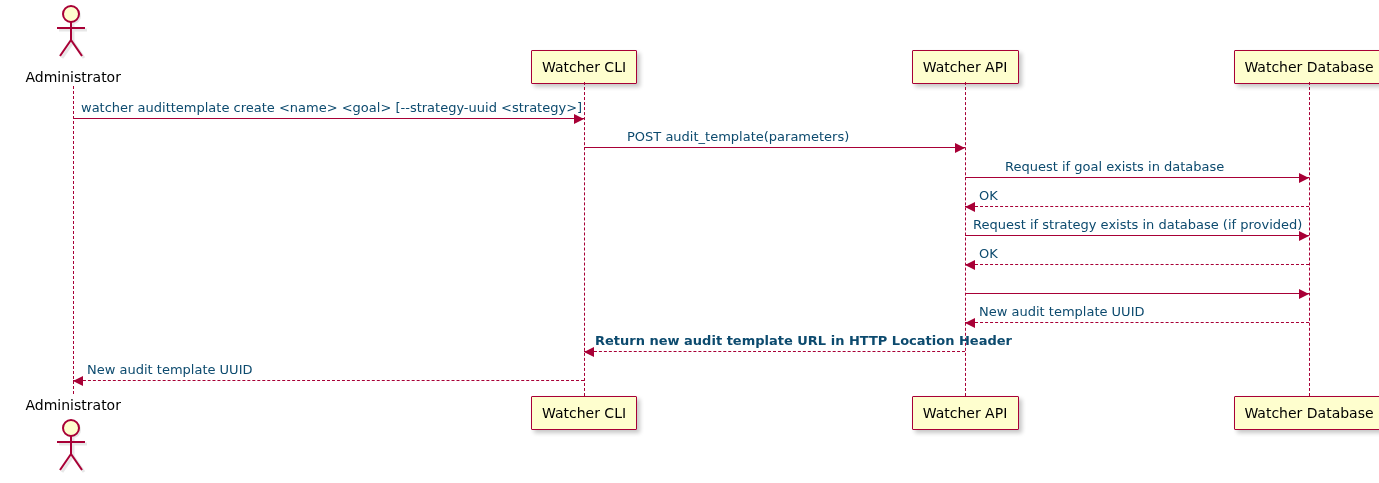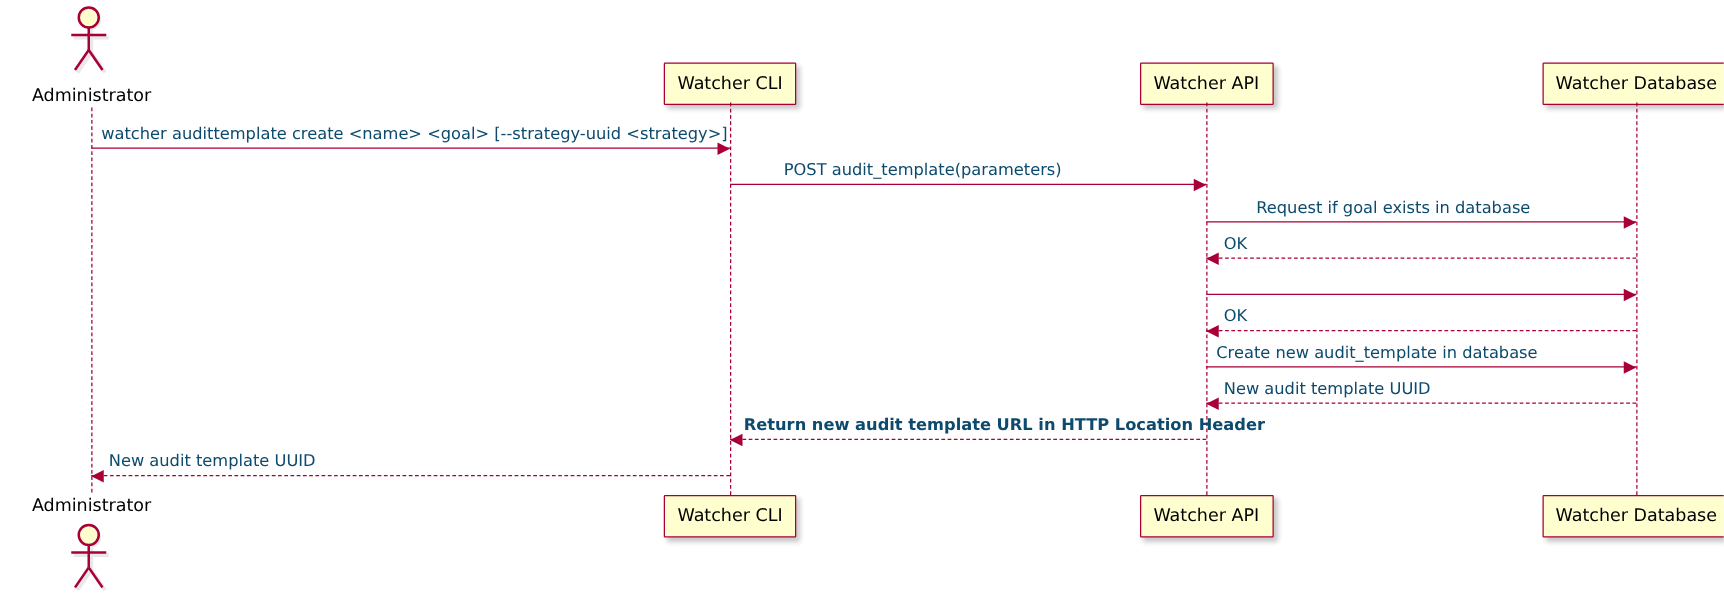--- a/index.html
+++ b/index.html
@@ -139,26 +139,26 @@
     <div class="arrow-head right" style="top: 143px; left: 943px;"></div>
     <div class="msg-label" style="left: 580px; top: 129px; margin-left: 35px;">POST audit_template(parameters)</div>
     <div class="arrow-line" style="left: 953px; top: 177px; width: 344px;"></div>
     <div class="arrow-head right" style="top: 173px; left: 1287px;"></div>
     <div class="msg-label" style="left: 961px; top: 159px; margin-left: 32px;">Request if goal exists in database</div>
     <div class="arrow-line dashed" style="left: 953px; top: 206px; width: 344px;"></div>
     <div class="arrow-head left" style="top: 202px; left: 953px;"></div>
     <div class="msg-label" style="left: 967px; top: 188px;">OK</div>
     <div class="arrow-line" style="left: 953px; top: 235px; width: 344px;"></div>
     <div class="arrow-head right" style="top: 231px; left: 1287px;"></div>
+    <div class="msg-label" style="left: 961px; top: 217px;">Request if strategy exists in database (if provided)</div>
     <div class="arrow-line dashed" style="left: 953px; top: 264px; width: 344px;"></div>
     <div class="arrow-head left" style="top: 260px; left: 953px;"></div>
     <div class="msg-label" style="left: 967px; top: 246px;">OK</div>
     <div class="arrow-line" style="left: 953px; top: 293px; width: 344px;"></div>
     <div class="arrow-head right" style="top: 289px; left: 1287px;"></div>
-    <div class="msg-label" style="left: 961px; top: 275px;">Create new audit_template in database</div>
     <div class="arrow-line dashed" style="left: 953px; top: 322px; width: 344px;"></div>
     <div class="arrow-head left" style="top: 318px; left: 953px;"></div>
     <div class="msg-label" style="left: 967px; top: 304px;">New audit template UUID</div>
     <div class="arrow-line dashed" style="left: 572px; top: 351px; width: 381px;"></div>
     <div class="arrow-head left" style="top: 347px; left: 572px;"></div>
     <div class="msg-label" style="left: 583px; top: 333px; font-weight: bold;">Return new audit template URL in HTTP Location Header</div>
     <div class="arrow-line dashed" style="left: 61px; top: 380px; width: 511px;"></div>
     <div class="arrow-head left" style="top: 376px; left: 61px;"></div>
     <div class="msg-label" style="left: 75px; top: 362px;">New audit template UUID</div>
   </div>

